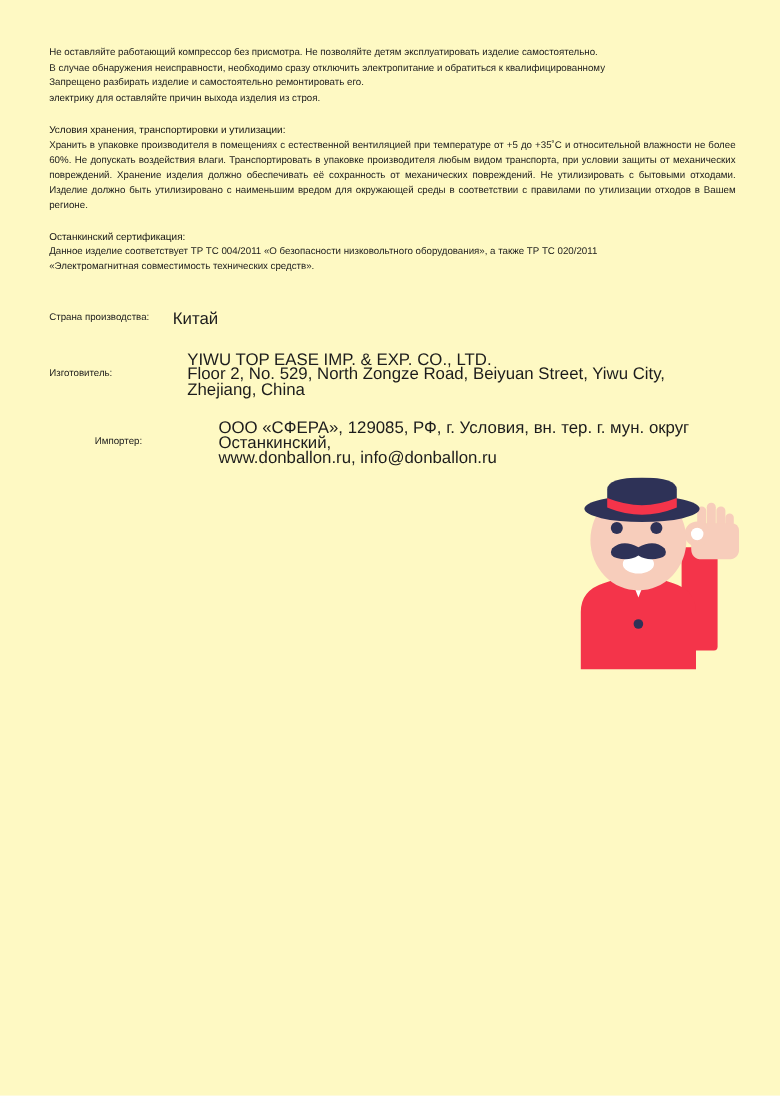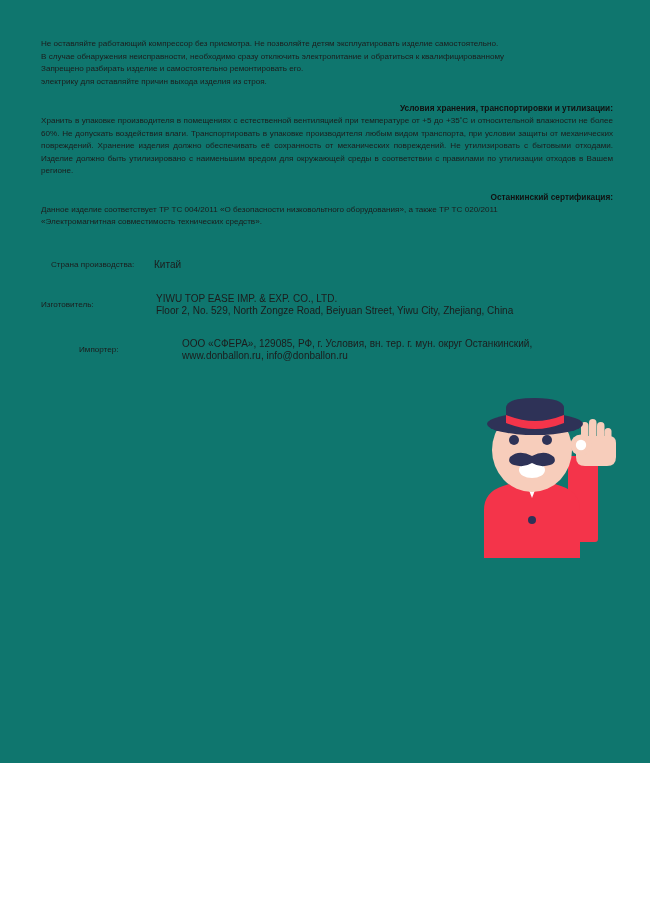--- a/index.html
+++ b/index.html
@@ -12,22 +12,22 @@
     height: 919px;
     position: relative;
     font-family: "Liberation Sans", sans-serif;
     color: #1a1a1a;
     overflow: hidden;
   }
   .page {
     position: absolute;
     left: 0; top: 0;
     width: 650px;
-    height: 763px;
-    background: #0f766e;
+    height: 913px;
+    background: #fef9c3;
   }
   .content {
     position: absolute;
     left: 41px;
     top: 38px;
     width: 572px;
   }
 
   
   .para {
@@ -37,51 +37,50 @@
     margin: 0;
     color: #1c1c1c;
   }
   .para-just {
     text-align: justify;
     text-justify: inter-word;
   }
 
   .section-title {
     font-size: 8.3px;
-    font-weight: bold;
+    font-weight: normal;
     line-height: 12.6px;
     margin: 0;
     color: #111111;
-    text-align: right;
   }
 
   .block-gap-lg { height: 14px; }
   .block-gap-md { height: 13px; }
 
   
   .info {
     margin-top: 30px;
     width: 560px;
   }
   .info-row {
     display: flex;
     align-items: flex-start;
     margin-bottom: 0;
   }
-  .info-row.r-country { margin-bottom: 22px; margin-left: 10px; }
+  .info-row.r-country { margin-bottom: 22px; }
   .info-row.r-maker   { margin-bottom: 20px; gap: 12px; }
   .info-label {
     width: 103px;
     flex: 0 0 103px;
     font-size: 8.1px;
     line-height: 12.4px;
     color: #1c1c1c;
   }
   .info-value {
-    font-size: 10px;
+    font-size: 14px;
     line-height: 12.4px;
     color: #1c1c1c;
   }
   .info-value .vline { display: block; }
   .r-country .info-label,
   .r-country .info-value { line-height: 12px; }
   .r-maker   .info-label { align-self: center; }
   .r-importer .info-label { align-self: center; margin-left: 38px; }
 
   

